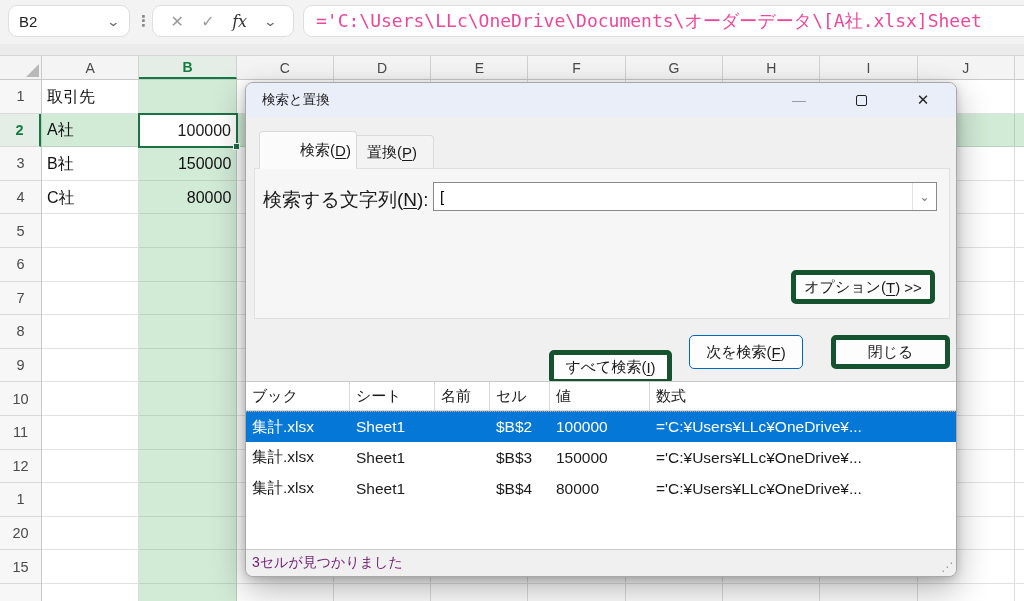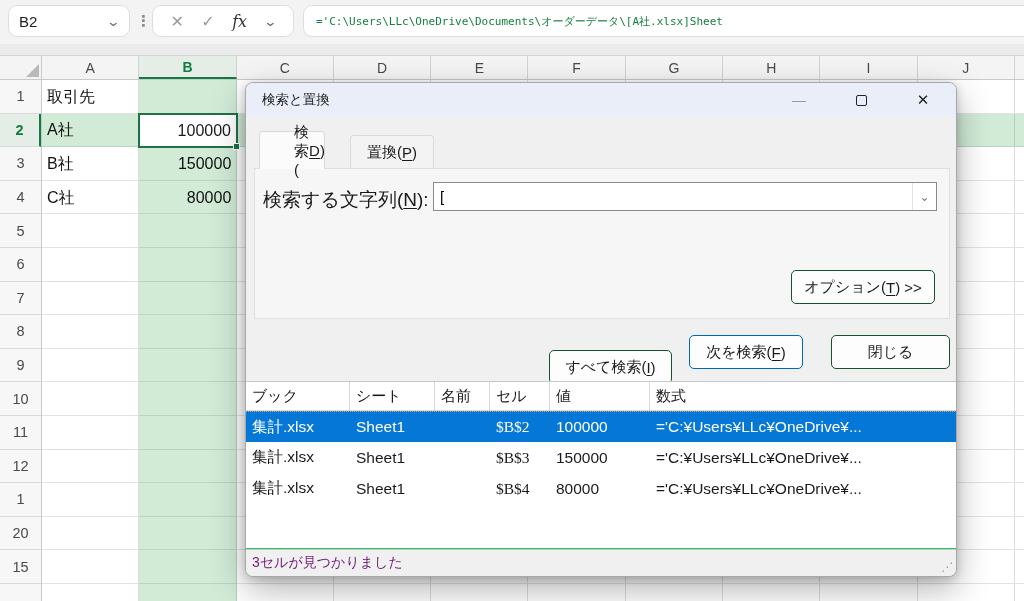--- a/index.html
+++ b/index.html
@@ -12,21 +12,21 @@
   .gapstrip { position:absolute; left:0; top:44px; width:1024px; height:12px; background:#EBEBEB; border-bottom:1px solid #D5D5D5; }
   .pill { position:absolute; top:5px; height:32px; background:#fff; border:1px solid #DEDEDE; border-radius:9px; display:flex; align-items:center; }
   .namebox { left:8px; width:122px; padding:0 10px; justify-content:space-between;gap:8px; }
   .namebox .nb-val { font-size:15px; color:#222; }
   .chev { color:#666; font-size:13px; line-height:1; transform:scaleX(1.3); }
   .vdots { position:absolute; left:136px; top:5px; height:32px; display:flex; align-items:center; color:#8a8a8a; font-size:15px; font-weight:bold; }
   .fxbox { left:152px; width:142px; justify-content:space-evenly; }
   .fxbox .dim { color:#9a9a9a; font-size:16px; }
   .fxbox .fx { font-family:"DejaVu Serif",serif; font-style:italic; font-size:16px; color:#333; }
   .finput { left:303px; width:760px; padding-left:12px; overflow:hidden; }
-  .finput .ftext { font-family:"DejaVu Sans Mono","Liberation Mono",monospace; font-size:11px; color:#15803d; white-space:pre; }
+  .finput .ftext { font-family:"DejaVu Sans Mono","Liberation Mono",monospace; font-size:18px; color:#ec4899; white-space:pre; }
 
   
   .colheads { position:absolute; left:0; top:56px; width:1024px; height:24px; display:flex; background:#F4F4F4; border-bottom:1px solid #C9C9C9; }
   .corner { width:42px; height:100%; border-right:1px solid #C9C9C9; position:relative; background:#F4F4F4; }
   .corner::after { content:""; position:absolute; right:2px; bottom:2px; border-style:solid; border-width:0 0 13px 13px; border-color:transparent transparent #B9B9B9 transparent; }
   .ch { width:97.3px; height:100%; display:flex; align-items:center; justify-content:center; font-size:14px; color:#4a4a4a; border-right:1px solid #D2D2D2; }
   .ch.sel { background:#E4EEE7; color:#107C41; border-bottom:2px solid #107C41; font-weight:bold; }
   .rowheads { position:absolute; left:0; top:80px; width:42px; height:521px; background:#F7F7F7; border-right:1px solid #C9C9C9; display:flex; flex-direction:column; }
   .rh { height:33.6px; flex:none; display:flex; align-items:center; justify-content:center; font-size:14.5px; color:#4a4a4a; border-bottom:1px solid #DADADA; }
   .rh.sel { background:#E4EEE7; color:#107C41; border-right:2px solid #107C41; font-weight:bold; }
@@ -48,43 +48,43 @@
   
   .dialog { position:absolute; left:245px; top:82px; width:712px; height:495px; background:#F0F0F0; border:1px solid #A8A8A8; border-radius:8px; overflow:hidden; box-shadow:0 12px 34px rgba(0,0,0,0.30), 0 2px 8px rgba(0,0,0,0.18); z-index:10; }
   .titlebar { position:absolute; left:0; top:0; width:100%; height:34px; background:#E9EEF9; display:flex; align-items:center; }
   .titlebar .ttl { font-size:13.5px; color:#1a1a1a; margin-left:16px; }
   .winbtns { position:absolute; right:11px; top:0; height:34px; display:flex; gap:18px; }
   .wb { width:44px; height:34px; display:flex; align-items:center; justify-content:center; font-size:15px; color:#222; }
   .wb.min { color:#9a9a9a; font-size:14px; }
   .wb .sq { width:11px; height:11px; border:1.4px solid #222; border-radius:2px; }
 
   .tab { position:absolute; display:flex; align-items:center; justify-content:center; font-size:15px; border:1px solid #DADADA; border-bottom:none; border-radius:4px 4px 0 0; }
-  .tab.active { left:13px; top:48px; width:66px; height:38px; background:#FBFBFB; z-index:2;padding-left:35px; }
+  .tab.active { left:13px; top:48px; width:98px; height:38px; background:#FBFBFB; z-index:2;padding-left:35px; }
   .tab.inactive { left:104px; top:52px; width:84px; height:34px; background:#F3F3F3; }
   .mn { text-decoration:underline; text-underline-offset:2px; }
 
   .tabpanel { position:absolute; left:8px; top:85px; width:696px; height:151px; background:#F6F6F6; border:1px solid #E0E0E0; }
   .srch-label { position:absolute; left:17px; top:104px; font-size:19px; color:#1a1a1a; }
   .combo { position:absolute; left:187px; top:99px; width:504px; height:29px; background:#fff; border:1px solid #8A8A8A; display:flex; }
   .combo input { flex:1; border:none; outline:none; font-size:15px; padding:0 6px; font-family:"Liberation Sans",sans-serif; background:transparent; }
   .combo .drop { width:24px; border-left:1px solid #E3E3E3; display:flex; align-items:center; justify-content:center; color:#777; font-size:12px; }
 
-  .btn { position:absolute; height:34px; background:#FDFDFD; border:1px solid #14532d; border-radius:5px; display:flex; align-items:center; justify-content:center; font-size:15px; color:#1a1a1a; }
+  .btn { position:absolute; height:34px; background:#FDFDFD; border:5px solid #14532d; border-radius:5px; display:flex; align-items:center; justify-content:center; font-size:15px; color:#1a1a1a; }
   .btn-options { left:545px; top:187px; width:144px; }
   .btn-findall { left:303px; top:252px; width:123px;margin-top:15px; }
   .btn-findnext { left:443px; top:252px; width:114px; border:1.6px solid #0067C0; }
   .btn-close { left:585px; top:252px; width:119px; }
 
-  .results { position:absolute; left:0px; top:298px; width:711px; height:170px; background:#fff; border-top:1px solid #C9C9C9; border-bottom:3px solid #22c55e; }
+  .results { position:absolute; left:0px; top:298px; width:711px; height:170px; background:#fff; border-top:1px solid #C9C9C9; border-bottom:1px solid #22c55e; }
   .r-head { display:flex; height:29px; border-bottom:1px solid #D8D8D8; }
   .r-head .hc { display:flex; align-items:center; padding-left:6px; font-size:15px; color:#1a1a1a; border-right:1px solid #D9D9D9; }
   .r-row { display:flex; height:31px; }
   .r-row .rc { display:flex; align-items:center; padding-left:6px; font-size:15.5px; white-space:nowrap; overflow:hidden; }
   .r-row.selected { background:#0578D7; color:#fff; border-top:1px dotted #D8A878; }
-  .w-book{width:104px;} .w-sheet{width:85px;} .w-name{width:55px;} .w-cell{width:60px;font-family:Liberation Serif, serif;} .w-val{width:100px;} .w-frm{flex:1;}
+  .w-book{width:104px;} .w-sheet{width:85px;} .w-name{width:55px;} .w-cell{width:60px;} .w-val{width:100px;} .w-frm{flex:1;}
 
   .statusbar { position:absolute; left:0; bottom:0; width:711px; height:27px; background:#F0F0F0; border-top:1px solid #C9C9C9; display:flex; align-items:center; }
   .statusbar .st { font-size:14px; margin-left:6px; color:#701a75; }
   .grip { position:absolute; right:3px; bottom:2px; font-size:12px; color:#9a9a9a; }
 </style>
 </head>
 <body>
 
 <div class="screen">
 

